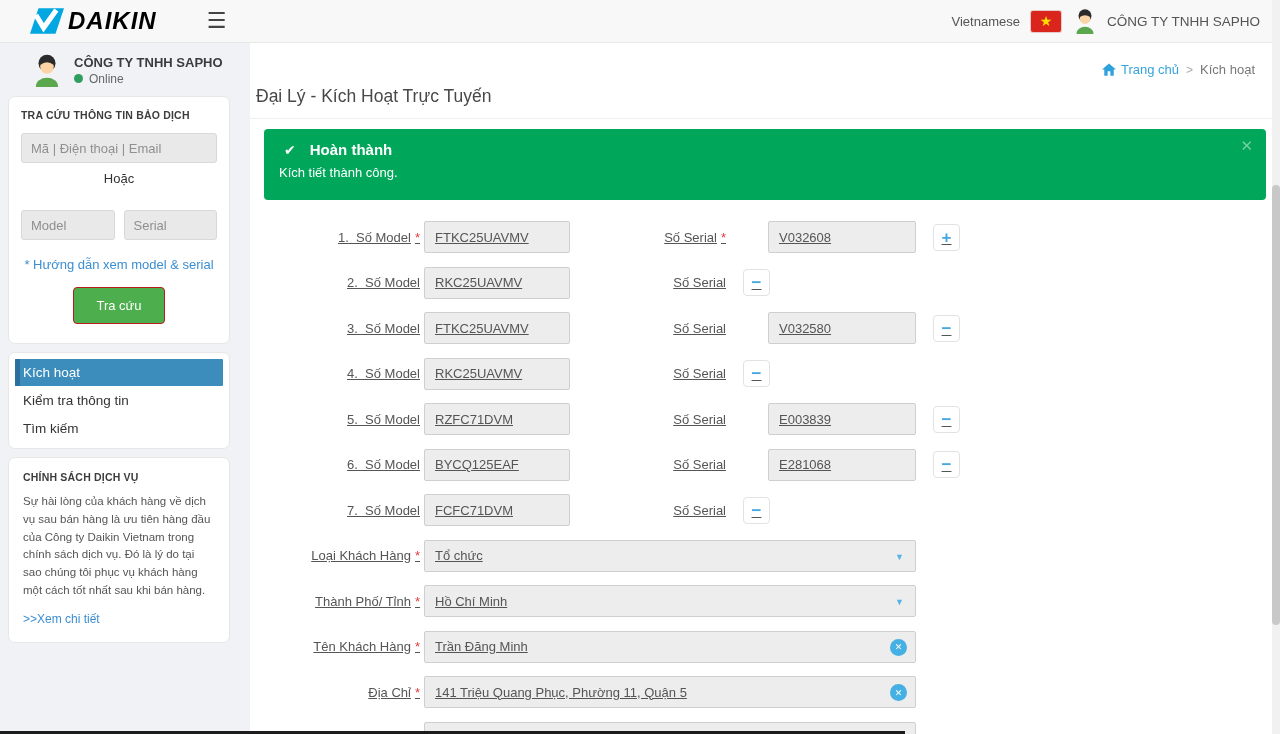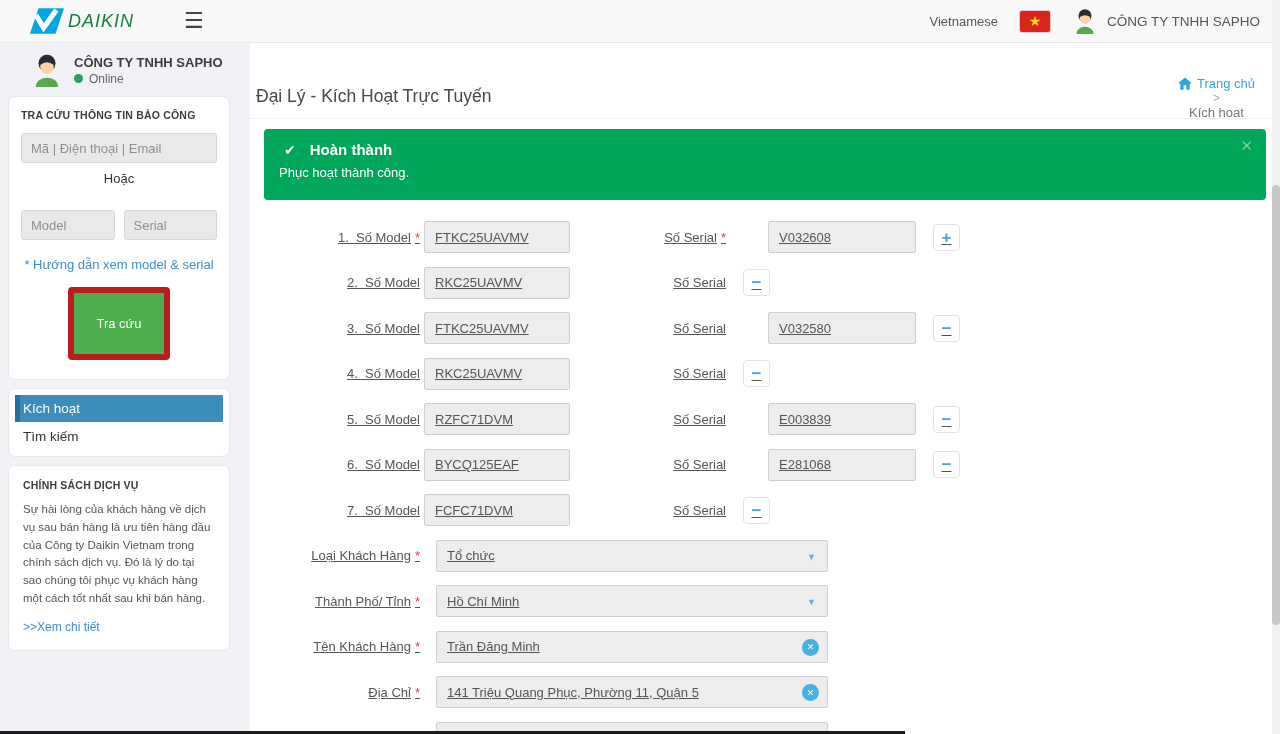--- a/index.html
+++ b/index.html
@@ -8,23 +8,23 @@
     width:1280px; height:734px; overflow:hidden; position:relative;
     background:#fff;
     font-family:"Liberation Sans","DejaVu Sans",sans-serif;
     color:#555;
   }
 
   
   .topbar{position:absolute;top:0;left:0;width:1280px;height:43px;background:#f8f8f8;
     border-bottom:1px solid #e7e7e7;display:flex;align-items:center;z-index:5;}
   .brand{margin-left:30px;display:flex;align-items:center;gap:4px;cursor:pointer;}
-  .logo-text{font-size:18px;font-weight:400;font-style:italic;color:#15803d;letter-spacing:1px;}
+  .logo-text{font-size:24px;font-weight:700;font-style:italic;color:#000000;letter-spacing:1px;}
   .hamburger{margin-left:50px;font-size:22px;color:#444;cursor:pointer;line-height:1;}
-  .topbar-right{margin-left:auto;margin-right:20px;display:flex;align-items:center;gap:22px;}
+  .topbar-right{margin-left:auto;margin-right:20px;display:flex;align-items:center;gap:11px;}
   .lang{font-size:13px;color:#555;cursor:pointer;}
   .flag{width:30px;height:21px;background:#da251d;border-radius:2px;display:flex;align-items:center;
     justify-content:center;color:#ffde00;font-size:14px;line-height:1;cursor:pointer;box-shadow:0 0 0 1px #e8c9c9;}
   .tb-user{display:flex;align-items:center;gap:9px;font-size:13.5px;color:#555;cursor:pointer;}
 
   
   .sidebar{position:absolute;top:43px;left:0;width:250px;height:691px;background:#f0f2f6;overflow:hidden;}
   .profile{display:flex;align-items:center;gap:10px;padding:10px 8px 9px 30px;}
   .profile-txt{display:flex;flex-direction:column;gap:2px;}
   .profile-name{font-size:13px;font-weight:bold;color:#3c3c3c;}
@@ -33,33 +33,33 @@
   .card{background:#fff;border:1px solid #e7e7e7;border-radius:7px;margin:0 0 8px 8px;width:222px;}
   .search-card{padding:12px;}
   .side-title{font-size:10.5px;font-weight:bold;color:#3d3d3d;letter-spacing:.2px;}
   .side-input{width:100%;height:30px;background:#e9e9e9;border:1px solid #d8d8d8;border-radius:3px;
     font-size:13px;color:#555;padding:0 9px;margin-top:12px;font-family:inherit;}
   .side-input::placeholder{color:#8f8f8f;}
   .or{text-align:center;font-size:13px;color:#333;margin:8px 0 0;}
   .ms-row{display:flex;gap:9px;margin-top:8px;}
   .ms-row .side-input{margin-top:16px;flex:1;min-width:0;}
   .guide{display:block;text-align:center;font-size:13px;color:#3b8ed2;margin-top:17px;text-decoration:none;cursor:pointer;}
-  .search-btn{display:block;margin:15px auto 7px;background:#4cae4c;color:#fff;border:6px solid #b91c1c;
-    border-radius:4px;font-size:13px;padding:23px 22px;cursor:pointer;font-family:inherit;}
+  .search-btn{display:block;margin:15px auto 7px;background:#4cae4c;color:#fff;border:1px solid #b91c1c;
+    border-radius:4px;font-size:13px;padding:10px 22px;cursor:pointer;font-family:inherit;}
   .menu-card{padding:5px 0;}
   .menu-item{margin:1px 6px;height:27px;line-height:27px;padding-left:8px;font-size:13.5px;color:#333;
     cursor:pointer;border-radius:1px;}
   .menu-item.active{background:#3c8dbc;color:#fff;box-shadow:inset 5px 0 0 #2a6f9e;padding-left:8px;}
   .policy-card{padding:13px 14px 16px;}
   .policy-card p{font-size:11.5px;color:#555;line-height:1.55;margin:10px 0 0;}
   .policy-link{display:block;font-size:12px;color:#3b8ed2;margin-top:12px;text-decoration:none;cursor:pointer;}
 
   
   .main{position:absolute;top:43px;left:250px;width:1022px;height:691px;background:#fff;overflow:hidden;}
-  .breadcrumb{position:absolute;top:33px;right:17px;font-size:13px;color:#777;display:flex;align-items:center;flex-direction:column;}
+  .breadcrumb{position:absolute;top:19px;right:17px;font-size:13px;color:#777;display:flex;align-items:center;gap:7px;}
   .crumb-home{color:#36a3dc;display:flex;align-items:center;gap:5px;text-decoration:none;cursor:pointer;}
   .sep{color:#aaa;font-size:12px;}
   .page-title{position:absolute;top:43px;left:6px;font-size:17.5px;font-weight:400;color:#484848;margin:0;}
   .title-divider{position:absolute;top:75px;left:0;width:1022px;border-top:1px solid #f0f0f0;}
 
   .alert{position:absolute;top:86px;left:14px;width:1002px;height:71px;background:#00a65a;border-radius:4px;
     color:#fff;padding:12px 15px;}
   .alert-head{display:flex;align-items:center;gap:14px;font-size:15px;font-weight:bold;padding-left:5px;}
   .check-icon{font-size:14px;}
   .alert-msg{font-size:13px;margin-top:7px;}
@@ -71,21 +71,21 @@
   .flabel{width:170px;text-align:right;font-size:13px;color:#555;flex:none;}
   .req{color:#e03c3c;margin-left:4px;}
   .ro-input{height:32px;background:#ededed;border:1px solid #cfcfcf;border-radius:2px;font-size:13px;
     color:#555;display:flex;align-items:center;padding:0 10px;flex:none;}
   .ro-input.model{width:146px;margin-left:4px;}
   .slabel{width:156px;padding-left:42px;}
   .ro-input.serial{width:148px;margin-left:42px;}
   .row-action{width:27px;height:27px;margin-left:17px;background:#fff;border:1px solid #e2e2e2;border-radius:4px;
     color:#46a7e0;font-size:17px;font-weight:bold;display:flex;align-items:center;justify-content:center;
     cursor:pointer;padding:0;line-height:1;font-family:inherit;flex:none;}
-  .ro-input.wide{width:392px;margin-left:16px;position:relative;padding-right:34px;}
+  .ro-input.wide{width:492px;margin-left:4px;position:relative;padding-right:34px;}
   .caret{position:absolute;right:11px;top:11px;font-size:9px;color:#58b3e3;cursor:pointer;}
   .clear{position:absolute;right:8px;top:7px;width:17px;height:17px;border-radius:50%;background:#45b0e3;
     color:#fff;font-size:9px;font-weight:bold;display:flex;align-items:center;justify-content:center;cursor:pointer;}
 
   
   .scroll-track{position:absolute;top:0;right:0;width:8px;height:734px;background:#f1f1f1;z-index:9;}
   .scroll-thumb{position:absolute;top:185px;left:0;width:8px;height:440px;background:#c8c8c8;border-radius:4px;cursor:pointer;}
   .bottom-strip{position:absolute;left:0;top:731px;width:905px;height:3px;background:#1c1c1c;z-index:8;}
 </style>
 </head>
@@ -132,33 +132,34 @@
     <span class="profile-txt">
       <span class="profile-name">CÔNG TY TNHH SAPHO</span>
       <span class="profile-status">
         <span class="dot"></span>
         <span>Online</span>
       </span>
     </span>
   </div>
 
   <div class="card search-card">
-    <div class="side-title">TRA CỨU THÔNG TIN BẢO CÔNG</div>
+    <div class="side-title">TRA CỨU THÔNG TIN BẢO DỊCH</div>
     <input class="side-input" type="text" placeholder="Mã | Điện thoại | Email" style="">
     <div class="or">Hoặc</div>
     <div class="ms-row">
       <input class="side-input" type="text" placeholder="Model" style="">
       <input class="side-input" type="text" placeholder="Serial" style="">
     </div>
     <a class="guide">* Hướng dẫn xem model &amp; serial</a>
     <button class="search-btn">Tra cứu</button>
   </div>
 
   <div class="card menu-card" id="menu">
       <div class="menu-item active">Kích hoạt</div>
+      <div class="menu-item">Kiểm tra thông tin</div>
       <div class="menu-item">Tìm kiếm</div>
     </div>
 
   <div class="card policy-card">
     <div class="side-title">CHÍNH SÁCH DỊCH VỤ</div>
     <p>Sự hài lòng của khách hàng về dịch vụ sau bán hàng là ưu tiên hàng đầu của Công ty Daikin Vietnam trong chính sách dịch vụ. Đó là lý do tại sao chúng tôi phục vụ khách hàng một cách tốt nhất sau khi bán hàng.</p>
     <div id="policy-links">
         <a class="policy-link">&gt;&gt;Xem chi tiết</a>
       </div>
   </div>
@@ -179,21 +180,21 @@
   </div>
 
   <h1 class="page-title">Đại Lý - Kích Hoạt Trực Tuyến</h1>
   <div class="title-divider"></div>
 
   <div class="alert">
     <div class="alert-head">
       <span class="check-icon">✔</span>
       <span>Hoàn thành</span>
     </div>
-    <div class="alert-msg">Phục hoạt thành công.</div>
+    <div class="alert-msg">Kích tiết thành công.</div>
     <span class="alert-close">✕</span>
   </div>
 
   <div class="form" id="form-rows">
       <div class="form-row">
         <span class="flabel">1.&nbsp;&nbsp;Số Model<span class="req">*</span></span>
         <div class="ro-input model">FTKC25UAVMV</div>
         <span class="flabel slabel">Số Serial<span class="req">*</span></span>
         <div class="ro-input serial">V032608</div>
         <button class="row-action">+</button>

